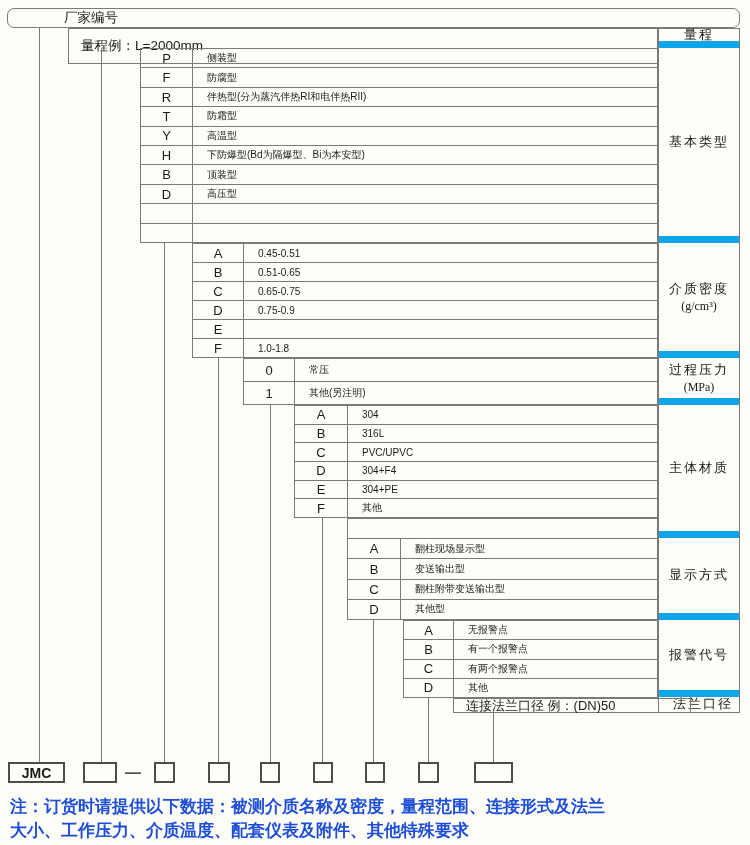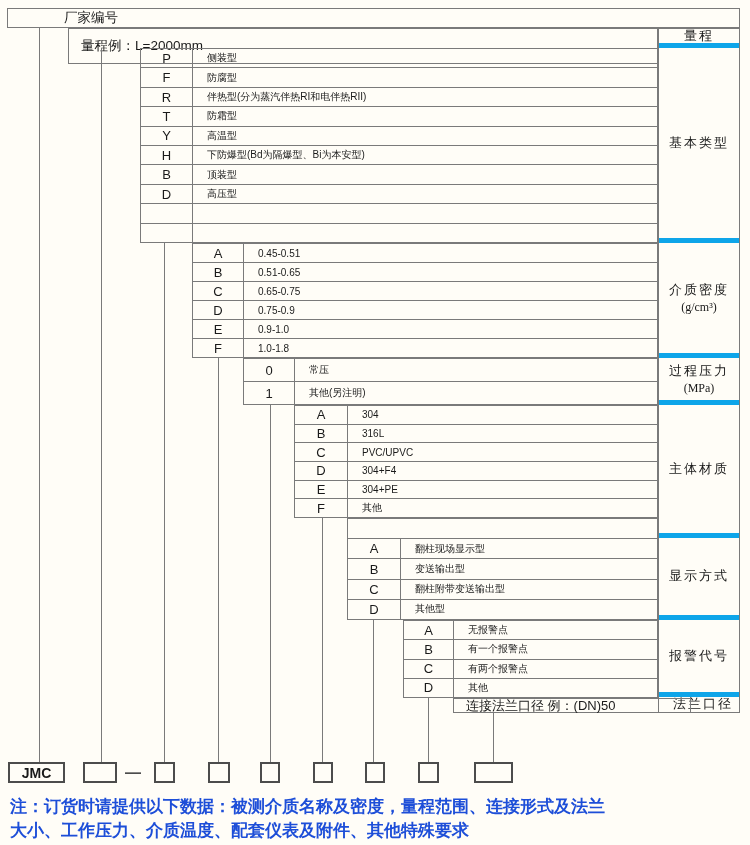--- a/index.html
+++ b/index.html
@@ -19,21 +19,21 @@
   .trow:last-child { border-bottom: none; }
   .code {
     flex: 0 0 auto; border-right: 1px solid #7a7a7a;
     display: flex; align-items: center; justify-content: center;
     font-size: 13px;
   }
   .desc { flex: 1; display: flex; align-items: center; padding-left: 14px; font-size: 10px; white-space: nowrap; overflow: hidden; }
   .labelcol { display: flex; flex-direction: column; }
   .lcell {
     display: flex; flex-direction: column; align-items: center; justify-content: center;
-    border-bottom: 5px solid #0ea5e9;
+    border-bottom: 7px solid #0ea5e9;
     font-family: "Liberation Serif", "DejaVu Serif", serif;
     font-size: 13px; letter-spacing: 2px; text-align: center; line-height: 1.4;
   }
   .lcell:last-child { border-bottom: none; padding-left: 8px; }
   .lcell .unit { letter-spacing: 0; font-size: 12px; }
   .vline { position: absolute; width: 1px; background: #7a7a7a; }
   .cbox {
     position: absolute; top: 762px; height: 21px;
     border: 2px solid #4c4c4c; background: transparent;
     display: flex; align-items: center; justify-content: center;
@@ -49,21 +49,21 @@
     color: #1d4ed8; font-size: 17px; font-weight: bold; line-height: 1.43;
     white-space: nowrap;
   }
   .w52 { flex-basis: 52px; } .w51 { flex-basis: 51px; }
   .w53 { flex-basis: 53px; } .w50 { flex-basis: 50px; }
   .pad-big { padding-left: 56px; } .pad-sm { padding-left: 12px; }
 </style>
 </head>
 <body>
 
-<div class="abs box hrow pad-big" style="left:7px; top:8px; width:733px; height:20px;">
+<div class="abs box hrow pad-big" style="left:7px; top:8px; width:733px; height:20px;border-radius:7px;">
   <span>厂家编号</span>
 </div>
 
 <div class="abs box hrow pad-sm" style="left:68px; top:28px; width:590px; height:36px;">
   <span>量程例：L=2000mm</span>
 </div>
 
 <div class="abs box labelcol" style="left:658px; top:28px; width:82px; height:685px;">
   <div class="lcell" style="height:19px;">
     <span>量程</span>
@@ -148,21 +148,20 @@
   <div class="trow">
     <div class="code w51">C</div>
     <div class="desc">0.65-0.75</div>
   </div>
   <div class="trow">
     <div class="code w51">D</div>
     <div class="desc">0.75-0.9</div>
   </div>
   <div class="trow">
     <div class="code w51">E</div>
-    <div class="desc">0.9-1.0</div>
   </div>
   <div class="trow">
     <div class="code w51">F</div>
     <div class="desc">1.0-1.8</div>
   </div>
 </div>
 
 <div class="abs box table" style="left:243px; top:358px; width:415px; height:47px;">
   <div class="trow">
     <div class="code w51">0</div>

